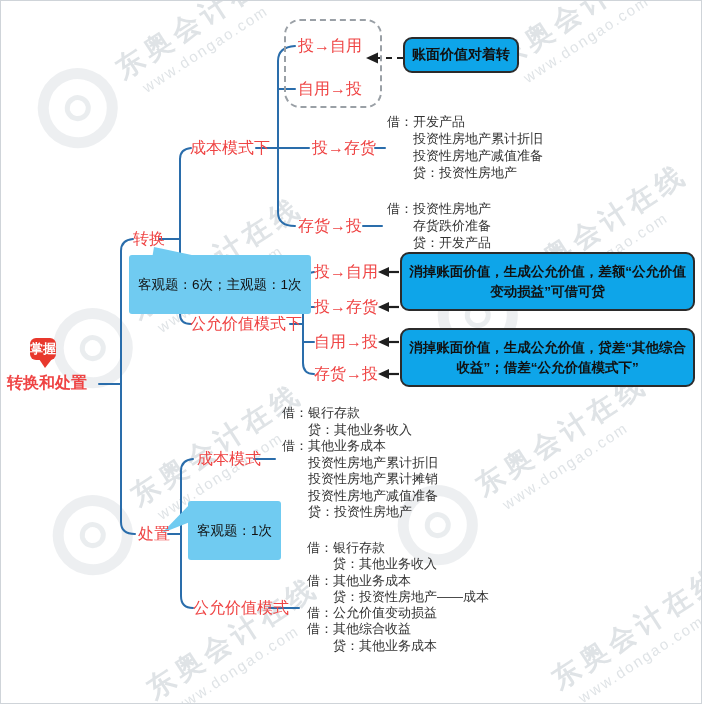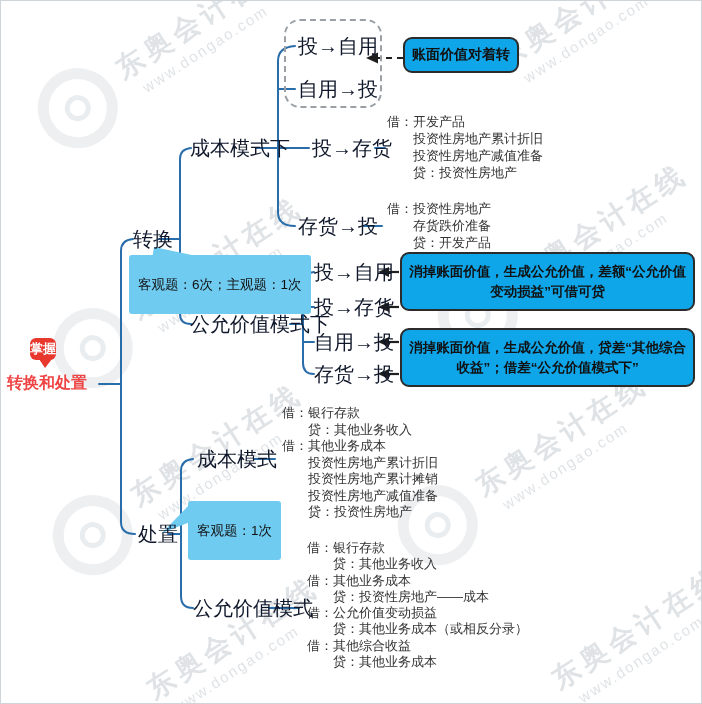--- a/index.html
+++ b/index.html
@@ -18,21 +18,21 @@
   .wm-texts{display:flex;flex-direction:column;}
   .wm-brand{font-size:28px;font-weight:bold;letter-spacing:5px;
             color:rgba(172,182,190,0.38);white-space:nowrap;}
   .wm-url{font-size:15px;letter-spacing:2px;color:rgba(172,182,190,0.38);
           padding-left:12px;white-space:nowrap;}
 
   
   #links{position:absolute;left:0;top:0;z-index:1;}
 
   
-  .node{position:absolute;z-index:2;font-size:20px;color:#0f172a;white-space:nowrap;line-height:16px;}
+  .node{position:absolute;z-index:2;font-size:16px;color:#ef4444;white-space:nowrap;line-height:16px;}
   .root-label{position:absolute;z-index:2;font-size:16px;font-weight:bold;color:#ef4444;white-space:nowrap;}
 
   
   .badge{position:absolute;z-index:3;background:#e8382d;color:#fff;font-size:13px;font-weight:bold;
          padding:3px 0;border-radius:6px;line-height:16px;}
   .badge::after{content:"";position:absolute;left:9px;bottom:-8px;width:0;height:0;
                 border-left:6px solid transparent;border-right:7px solid transparent;
                 border-top:9px solid #e8382d;}
 
   
@@ -196,15 +196,15 @@
   <div class="node" style="left:313px;top:333px;">自用→投</div>
   <div class="node" style="left:313px;top:365px;">存货→投</div>
 
   <div class="solid-box small" style="left:402px;top:36px;width:116px;height:36px;">账面价值对着转</div>
   <div class="solid-box wide" style="left:399px;top:251px;width:295px;height:59px;">消掉账面价值，生成公允价值，差额“公允价值变动损益”可借可贷</div>
   <div class="solid-box wide" style="left:399px;top:327px;width:295px;height:59px;">消掉账面价值，生成公允价值，贷差“其他综合收益”；借差“公允价值模式下”</div>
 
   <div class="notes lh17" style="left:386px;top:112px;"><div>借：开发产品</div><div>　　投资性房地产累计折旧</div><div>　　投资性房地产减值准备</div><div>　　贷：投资性房地产</div></div>
   <div class="notes lh17" style="left:386px;top:199px;"><div>借：投资性房地产</div><div>　　存货跌价准备</div><div>　　贷：开发产品</div></div>
   <div class="notes lh165" style="left:281px;top:404px;"><div>借：银行存款</div><div>　　贷：其他业务收入</div><div>借：其他业务成本</div><div>　　投资性房地产累计折旧</div><div>　　投资性房地产累计摊销</div><div>　　投资性房地产减值准备</div><div>　　贷：投资性房地产</div></div>
-  <div class="notes lh163" style="left:306px;top:539px;"><div>借：银行存款</div><div>　　贷：其他业务收入</div><div>借：其他业务成本</div><div>　　贷：投资性房地产——成本</div><div>借：公允价值变动损益</div><div>　　贷：其他业务成本（或相反分录）</div><div>借：其他综合收益</div><div>　　贷：其他业务成本</div></div>
+  <div class="notes lh163" style="left:306px;top:539px;"><div>借：银行存款</div><div>　　贷：其他业务收入</div><div>借：其他业务成本</div><div>　　贷：投资性房地产——成本</div><div>借：公允价值变动损益</div><div>借：其他综合收益</div><div>　　贷：其他业务成本</div></div>
 
 </div>
 
 </body></html>

